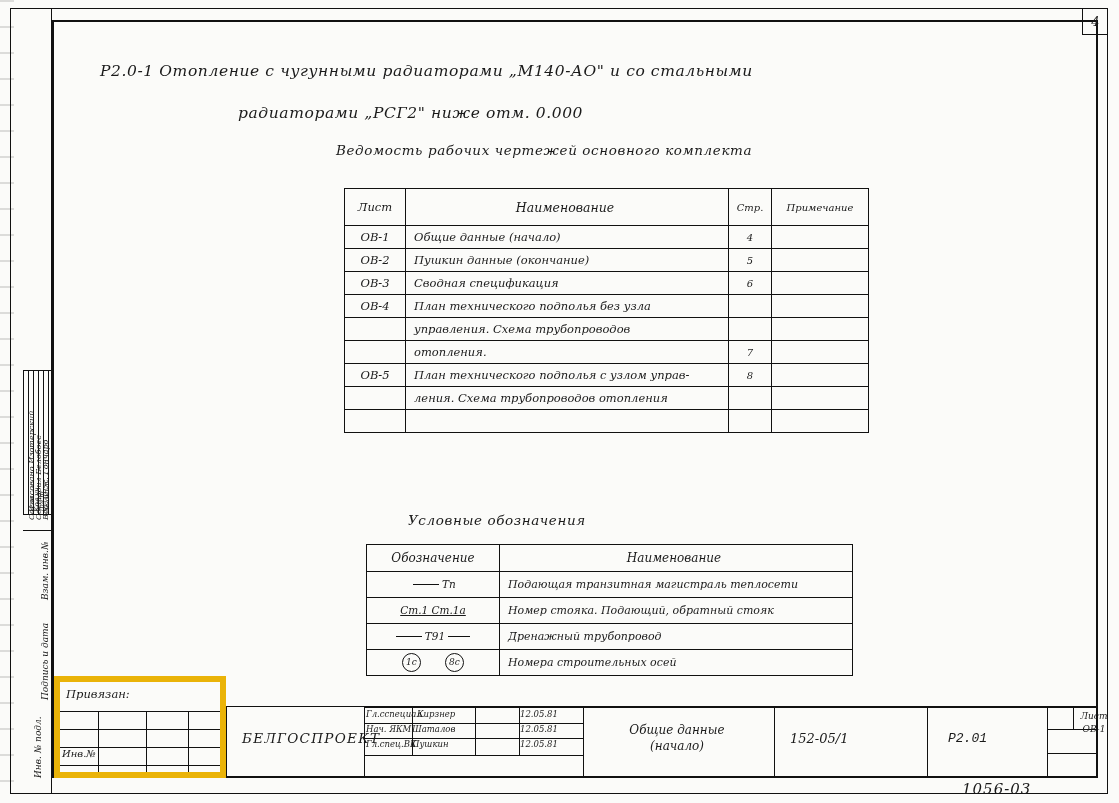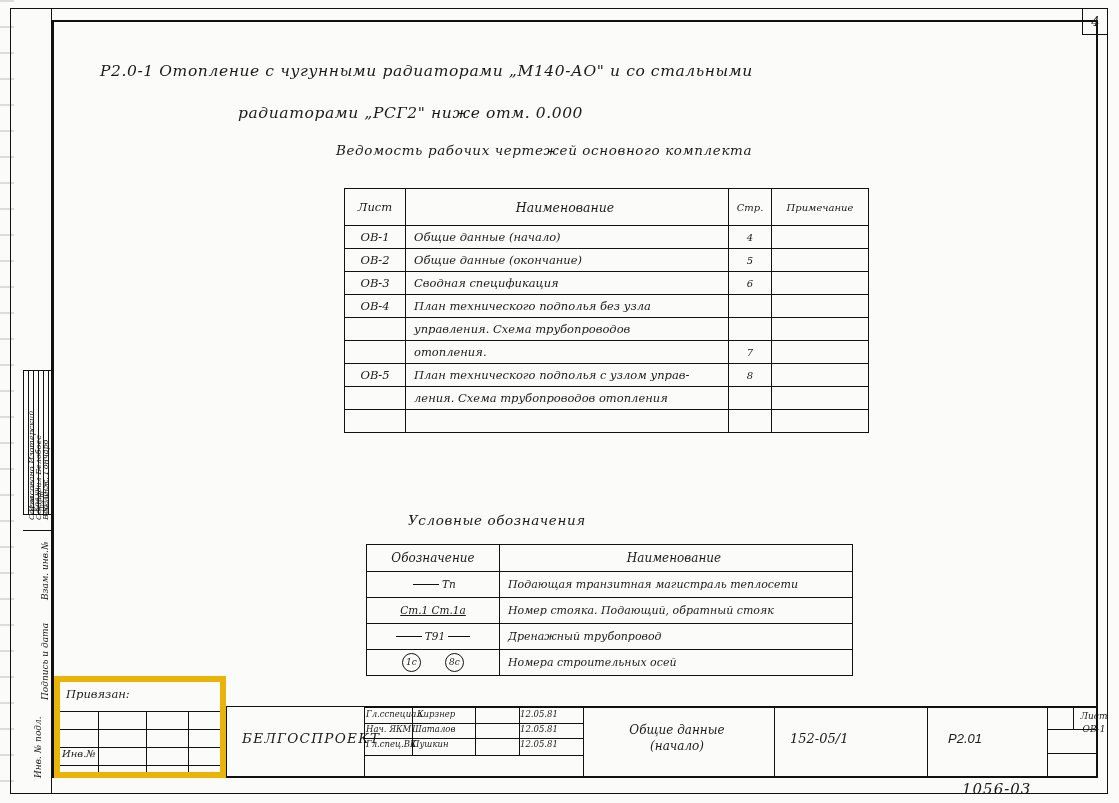--- a/index.html
+++ b/index.html
@@ -266,21 +266,21 @@
   .doc-code {
     position: absolute;
     left: 790px; top: 731px;
     font-family: "DejaVu Serif", serif;
     font-style: italic;
     font-size: 13px;
   }
   .doc-mark {
     position: absolute;
     left: 948px; top: 731px;
-    font-family: Liberation Sans, sans-serif;
+    font-family: Liberation Mono, monospace;
     font-style: italic;
     font-size: 13px;
   }
   .sheet-cell {
     position: absolute;
     right: 2px; top: 710px;
     width: 46px;
     text-align: center;
     font-family: "DejaVu Serif", serif;
     font-style: italic;
@@ -338,21 +338,21 @@
         <td class="c-note">Примечание</td>
       </tr>
       <tr>
         <td class="c-sheet">ОВ-1</td>
         <td class="c-name">Общие  данные (начало)</td>
         <td class="c-page">4</td>
         <td class="c-note"></td>
       </tr>
       <tr>
         <td class="c-sheet">ОВ-2</td>
-        <td class="c-name">Общие  данные (окончание)</td>
+        <td class="c-name">Пушкин  данные (окончание)</td>
         <td class="c-page">5</td>
         <td class="c-note"></td>
       </tr>
       <tr>
         <td class="c-sheet">ОВ-3</td>
         <td class="c-name">Сводная  спецификация</td>
         <td class="c-page">6</td>
         <td class="c-note"></td>
       </tr>
       <tr>

